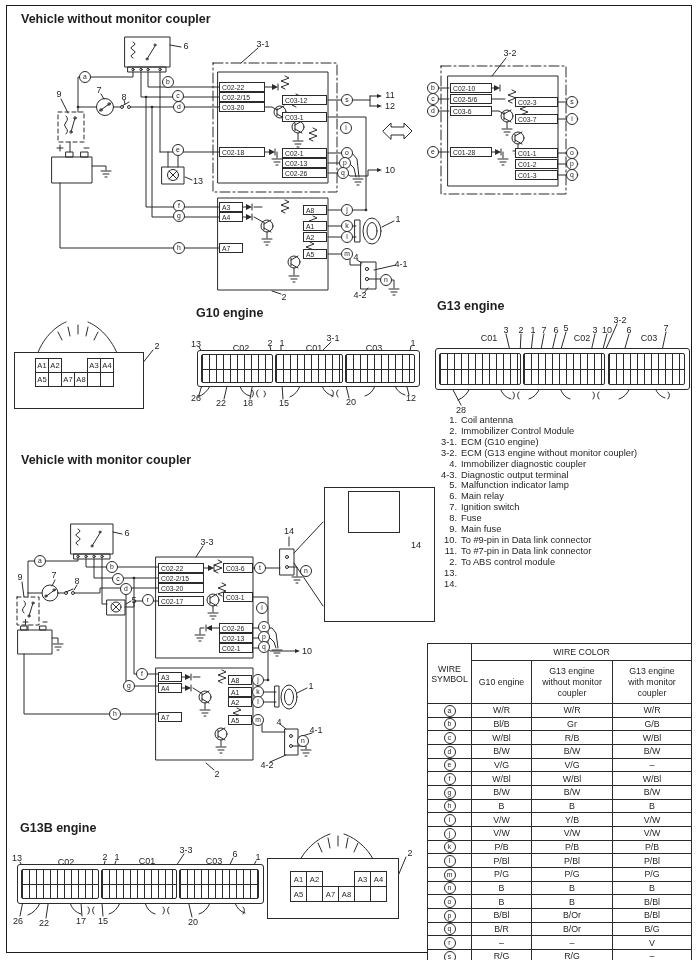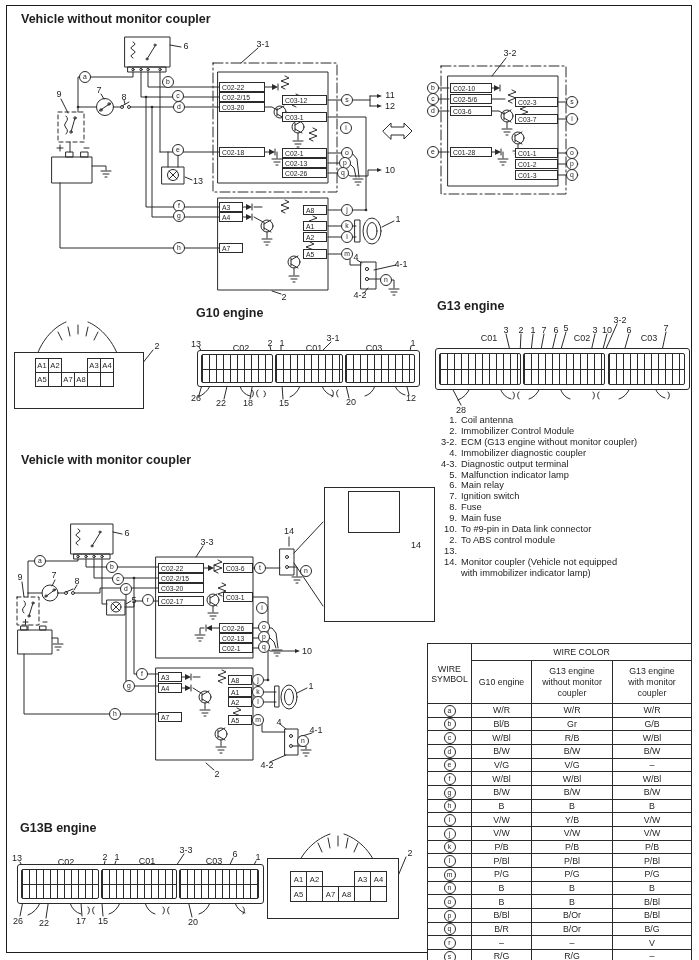--- a/index.html
+++ b/index.html
@@ -603,20 +603,24 @@
   <div class="legend" id="legend">
       <div class="lrow">
         <span class="lnum">1.</span>
         <span class="ltxt">Coil antenna</span>
       </div>
       <div class="lrow">
         <span class="lnum">2.</span>
         <span class="ltxt">Immobilizer Control Module</span>
       </div>
       <div class="lrow">
+        <span class="lnum">3-1.</span>
+        <span class="ltxt">ECM (G10 engine)</span>
+      </div>
+      <div class="lrow">
         <span class="lnum">3-2.</span>
         <span class="ltxt">ECM (G13 engine without monitor coupler)</span>
       </div>
       <div class="lrow">
         <span class="lnum">4.</span>
         <span class="ltxt">Immobilizer diagnostic coupler</span>
       </div>
       <div class="lrow">
         <span class="lnum">4-3.</span>
         <span class="ltxt">Diagnostic output terminal</span>
@@ -639,30 +643,32 @@
       </div>
       <div class="lrow">
         <span class="lnum">9.</span>
         <span class="ltxt">Main fuse</span>
       </div>
       <div class="lrow">
         <span class="lnum">10.</span>
         <span class="ltxt">To #9-pin in Data link connector</span>
       </div>
       <div class="lrow">
+        <span class="lnum">11.</span>
+        <span class="ltxt">To #7-pin in Data link connector</span>
+      </div>
+      <div class="lrow">
         <span class="lnum">2.</span>
         <span class="ltxt">To ABS control module</span>
       </div>
       <div class="lrow">
         <span class="lnum">13.</span>
       </div>
       <div class="lrow">
         <span class="lnum">14.</span>
-        <span class="ltxt">Monitor coupler (Vehicle not equipped
-with immobilizer indicator lamp)</span>
       </div>
     </div>
 
   <table class="wt">
     <colgroup>
         <col style="width:44px">
         <col style="width:60px">
         <col style="width:81px">
         <col style="width:79px">
       </colgroup>

